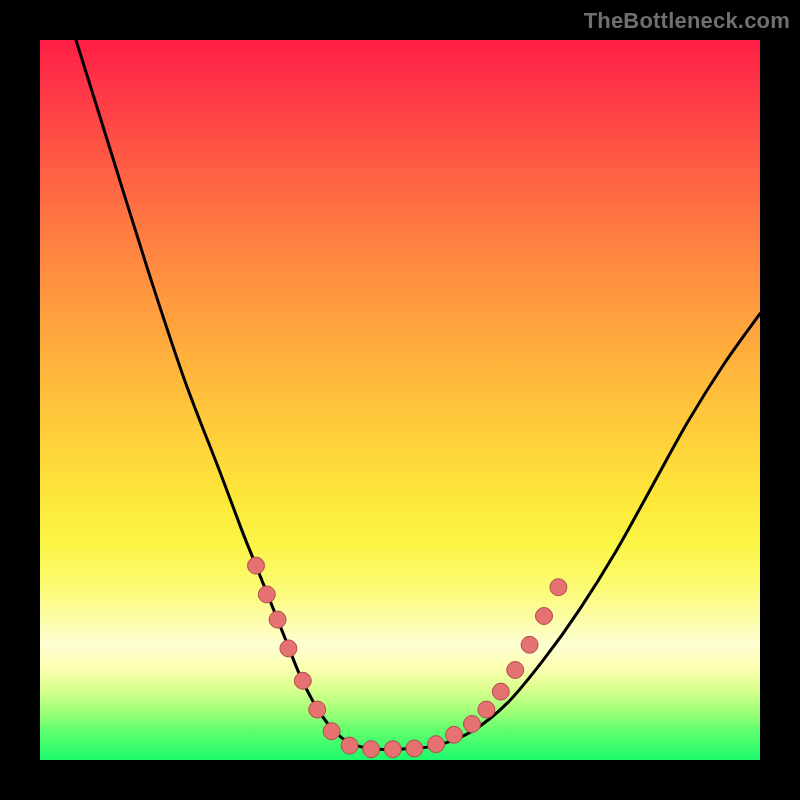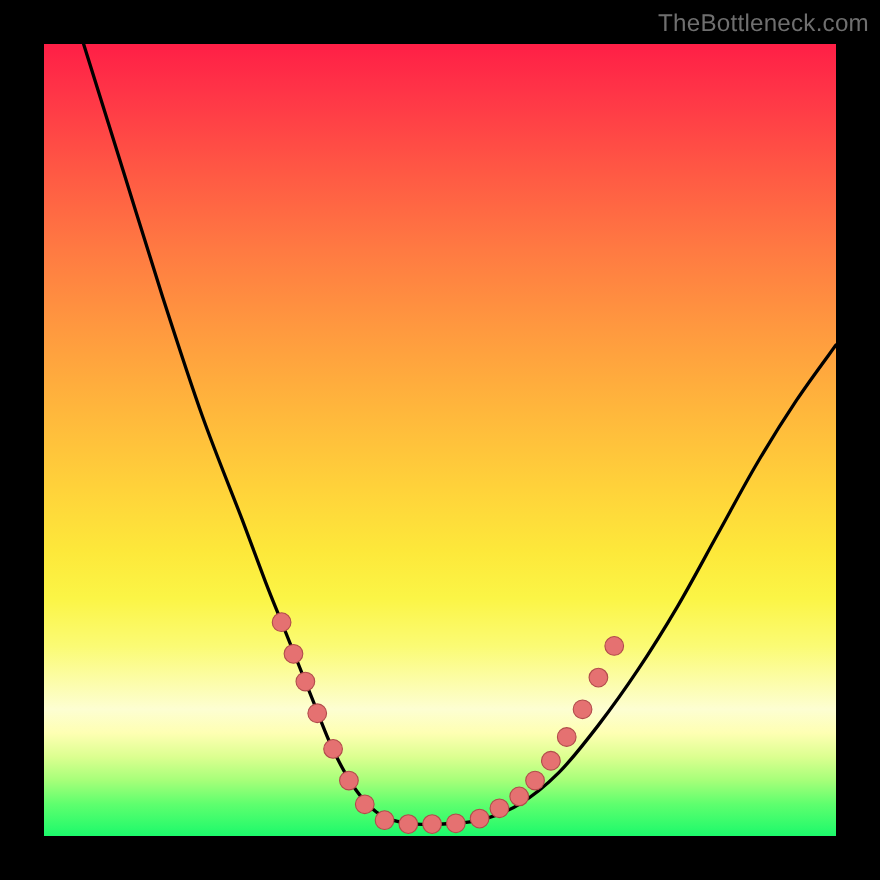--- a/index.html
+++ b/index.html
@@ -42,21 +42,21 @@
       #5eff6e 96%,
       #1cf96b 100%
     );
   }
   .watermark {
     position: absolute;
     top: 8px;
     right: 10px;
     color: #6f6f6f;
     font-size: 22px;
-    font-weight: 400;
+    font-weight: 700;
     letter-spacing: 0.2px;
     user-select: none;
   }
   svg.curve {
     position: absolute;
     left: 0; top: 0;
   }
 </style>
 </head>
 <body>

